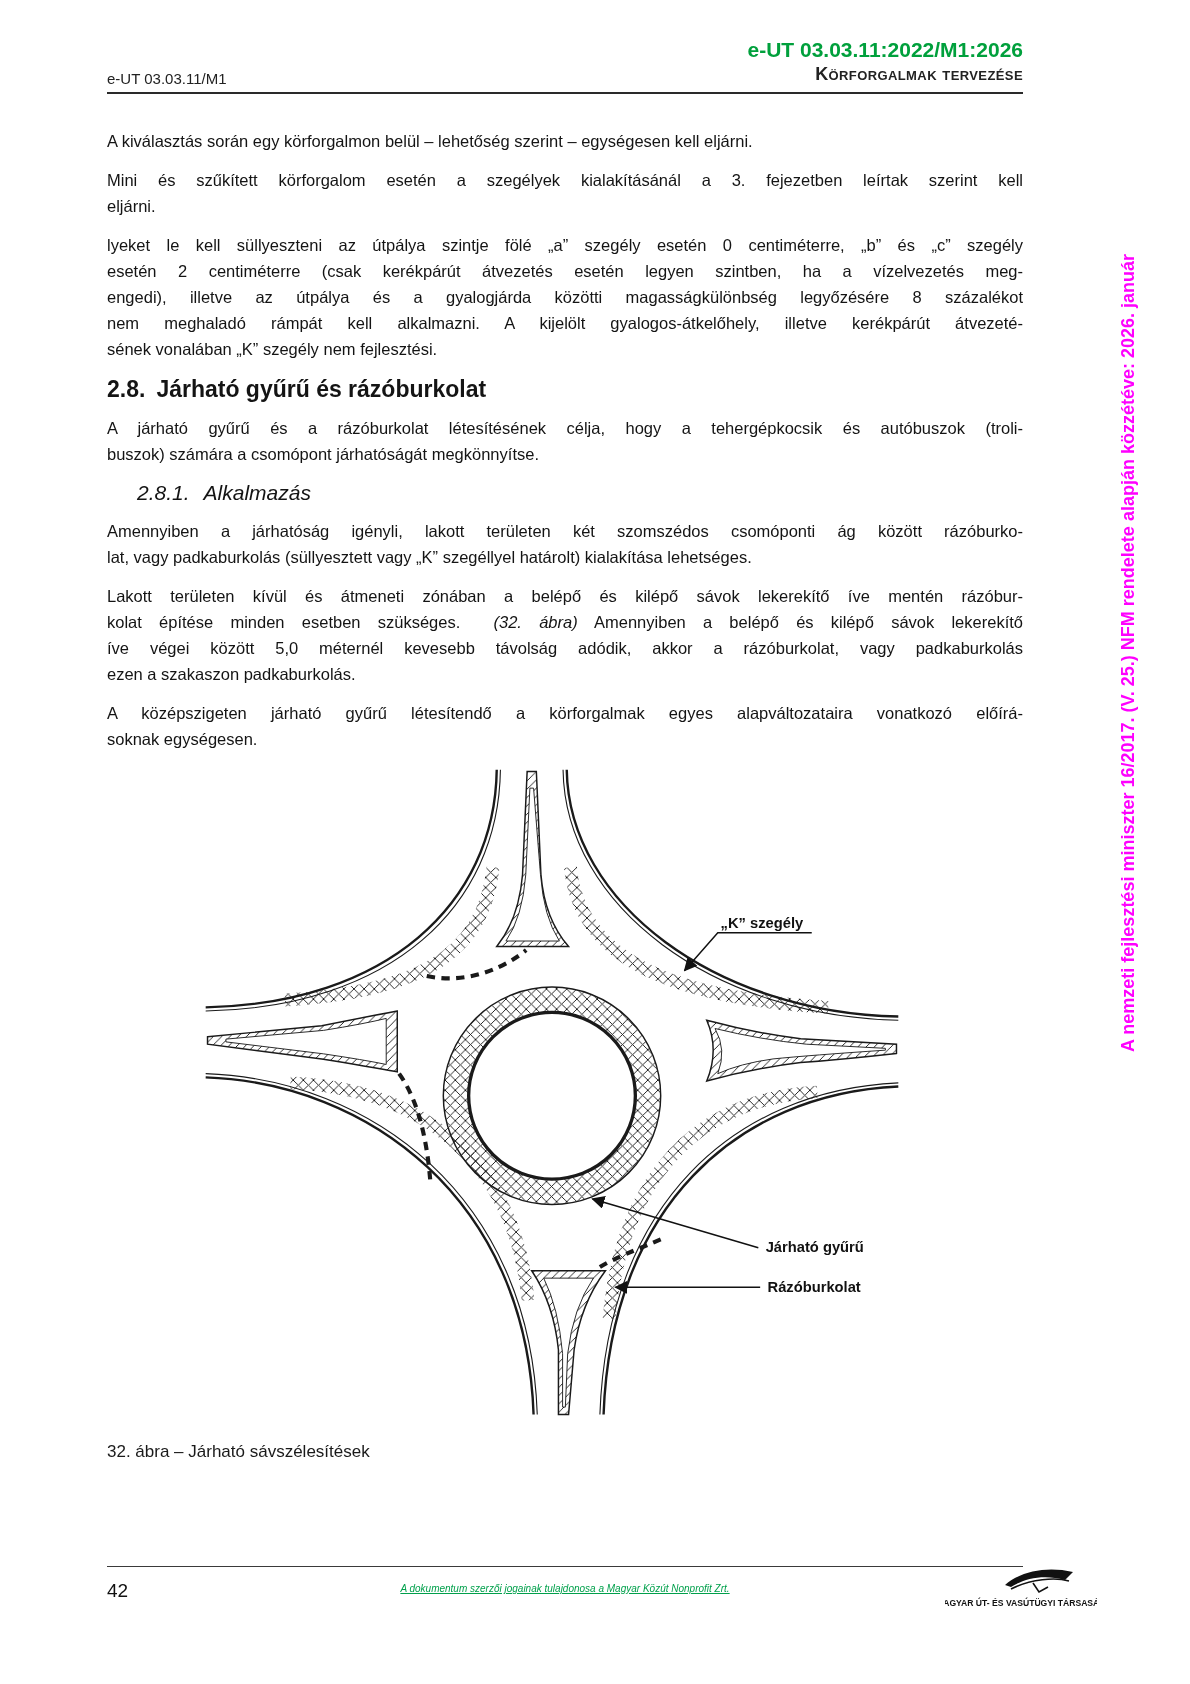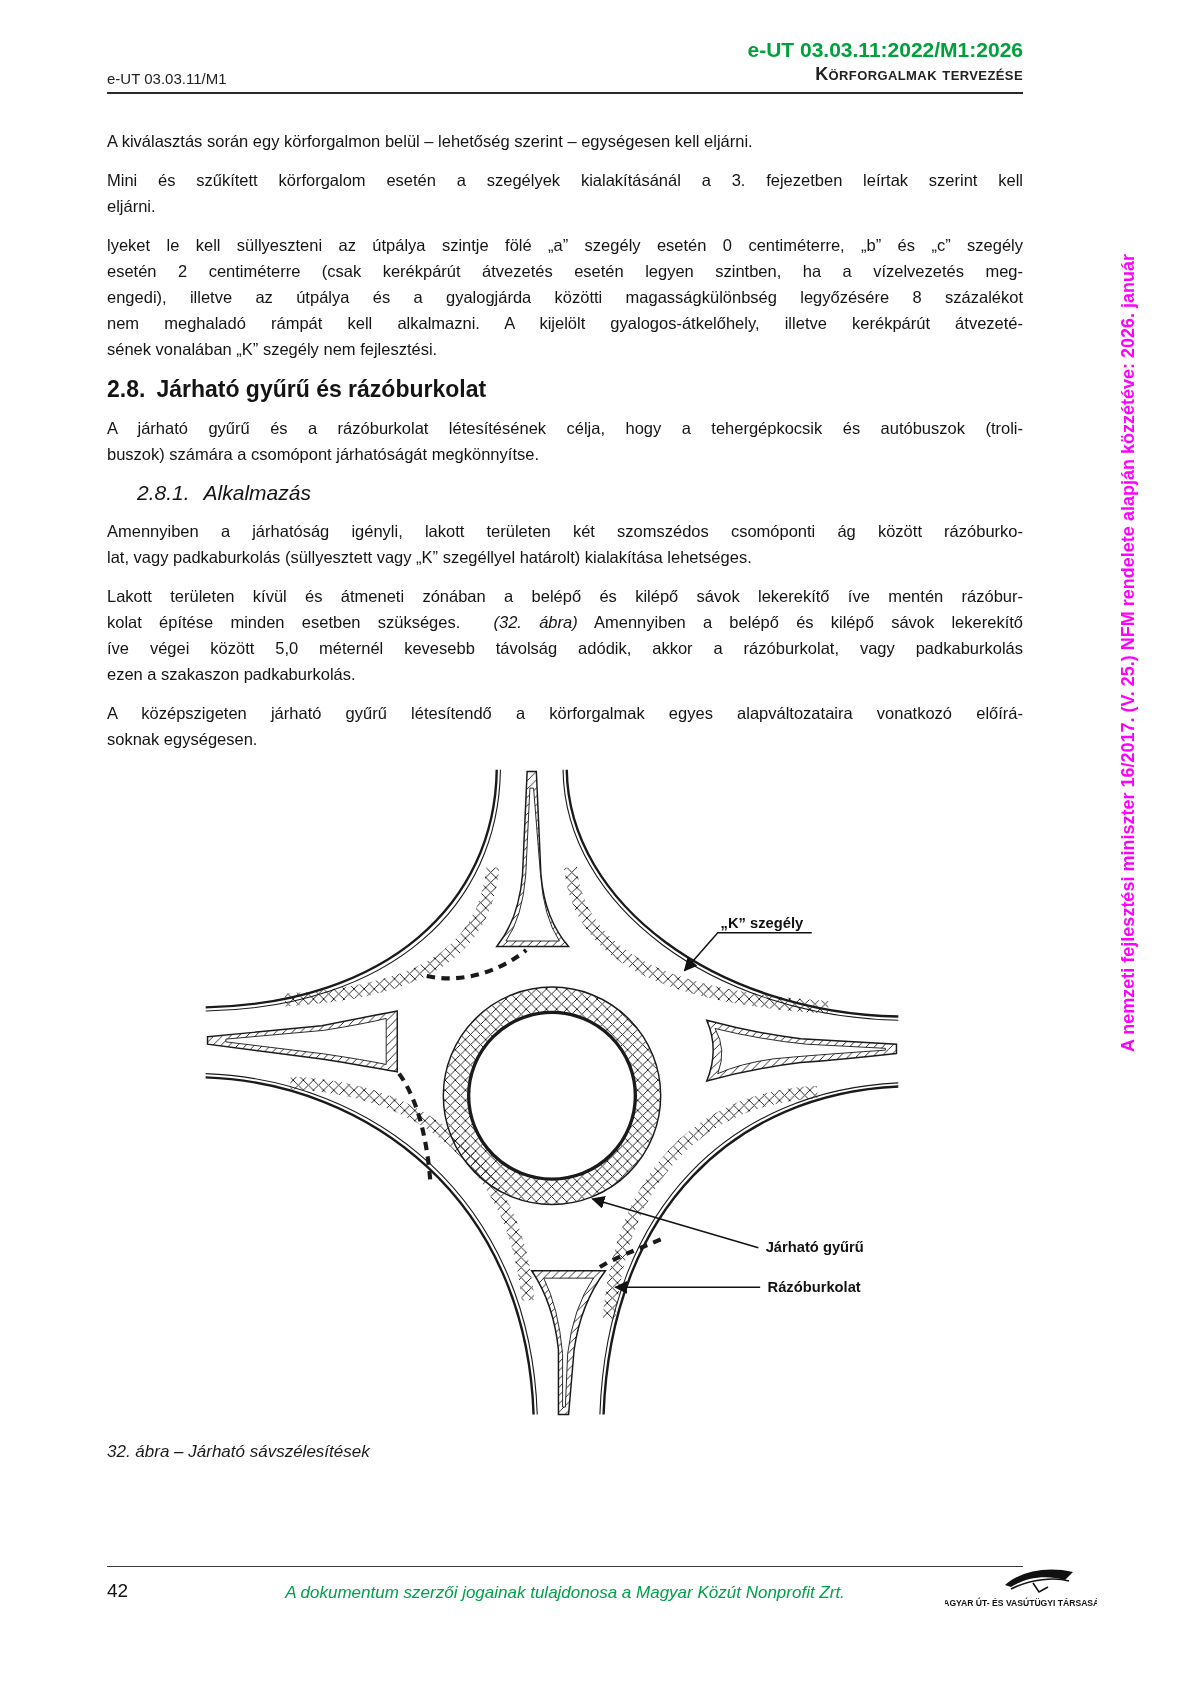--- a/index.html
+++ b/index.html
@@ -18,28 +18,28 @@
   .content{position:absolute;top:128px;left:107px;width:916px;}
   .para{margin:0 0 13px 0;font-size:16.5px;line-height:26px;}
   .ln{text-align:justify;text-align-last:justify;}
   .ln-last,.ln-only{text-align:left;text-align-last:left;}
   .it{font-style:italic;margin-left:16px;}
   .h2{margin:6px 0 12px 0;font-size:23px;font-weight:bold;line-height:28px;}
   .h2 .num{margin-right:11px;}
   .h3{margin:6px 0 12px 0;font-size:21px;font-style:italic;font-weight:normal;line-height:26px;}
   .h3 .num{margin-right:14px;margin-left:30px;}
   .figure{margin:14px 0 0 95px;}
-  .caption{margin-top:18px;font-size:17px;font-style:italic;color:#1a1a1a;}
+  .caption{margin-top:18px;font-size:17px;color:#1a1a1a;}
   
   svg text.dlabel{font-family:"Liberation Sans", sans-serif;font-weight:bold;font-size:16px;fill:#111;}
   
   .f-rule{position:absolute;top:1566px;left:107px;width:916px;border-top:1.5px solid #3a3a3a;}
   .f-page{position:absolute;top:1580px;left:107px;font-size:19px;color:#111;}
   .f-copy{position:absolute;top:1583px;left:107px;width:916px;text-align:center;
-          font-size:17px;font-style:italic;color:#00A04B;}
+          font-size:10px;font-style:italic;color:#00A04B;text-decoration:underline;}
   .f-logo{position:absolute;top:1566px;left:945px;width:152px;text-align:center;}
 </style>
 </head>
 <body>
 
 <div class="page">
 
   <div class="hdr-green">e-UT 03.03.11:2022/M1:2026</div>
   <div class="hdr-left">e-UT 03.03.11/M1</div>
   <div class="hdr-sub">Körforgalmak tervezése</div>

